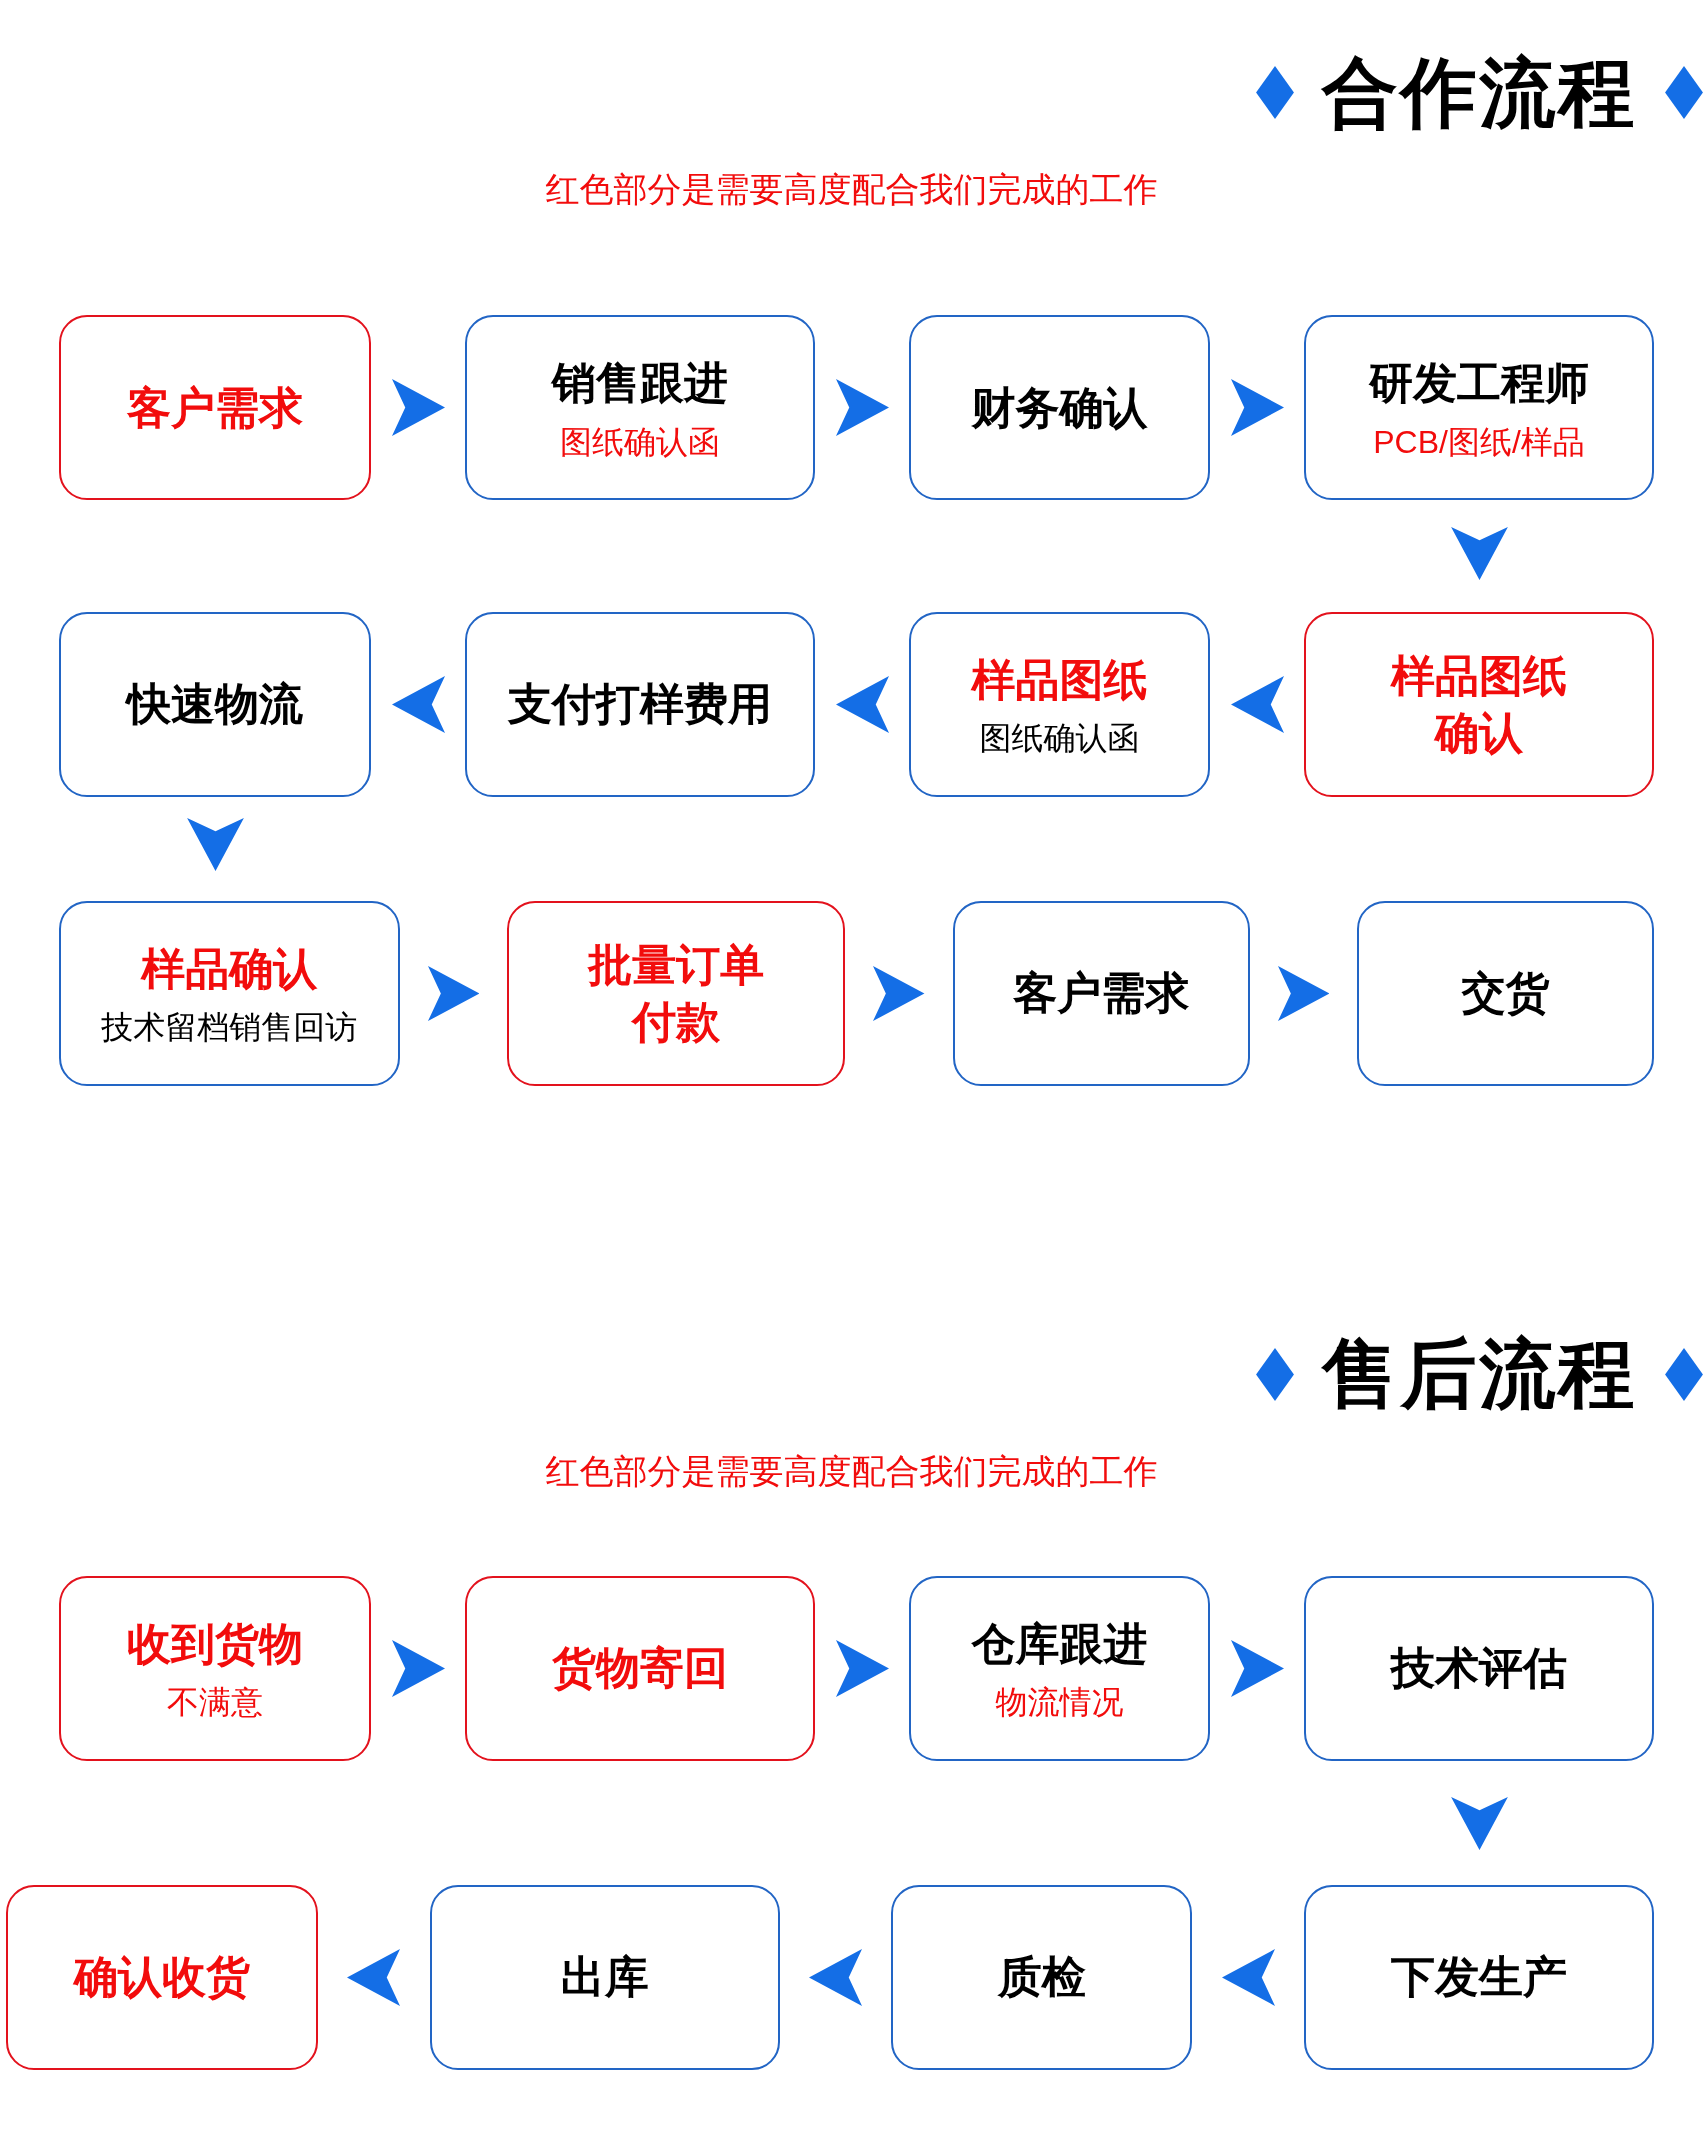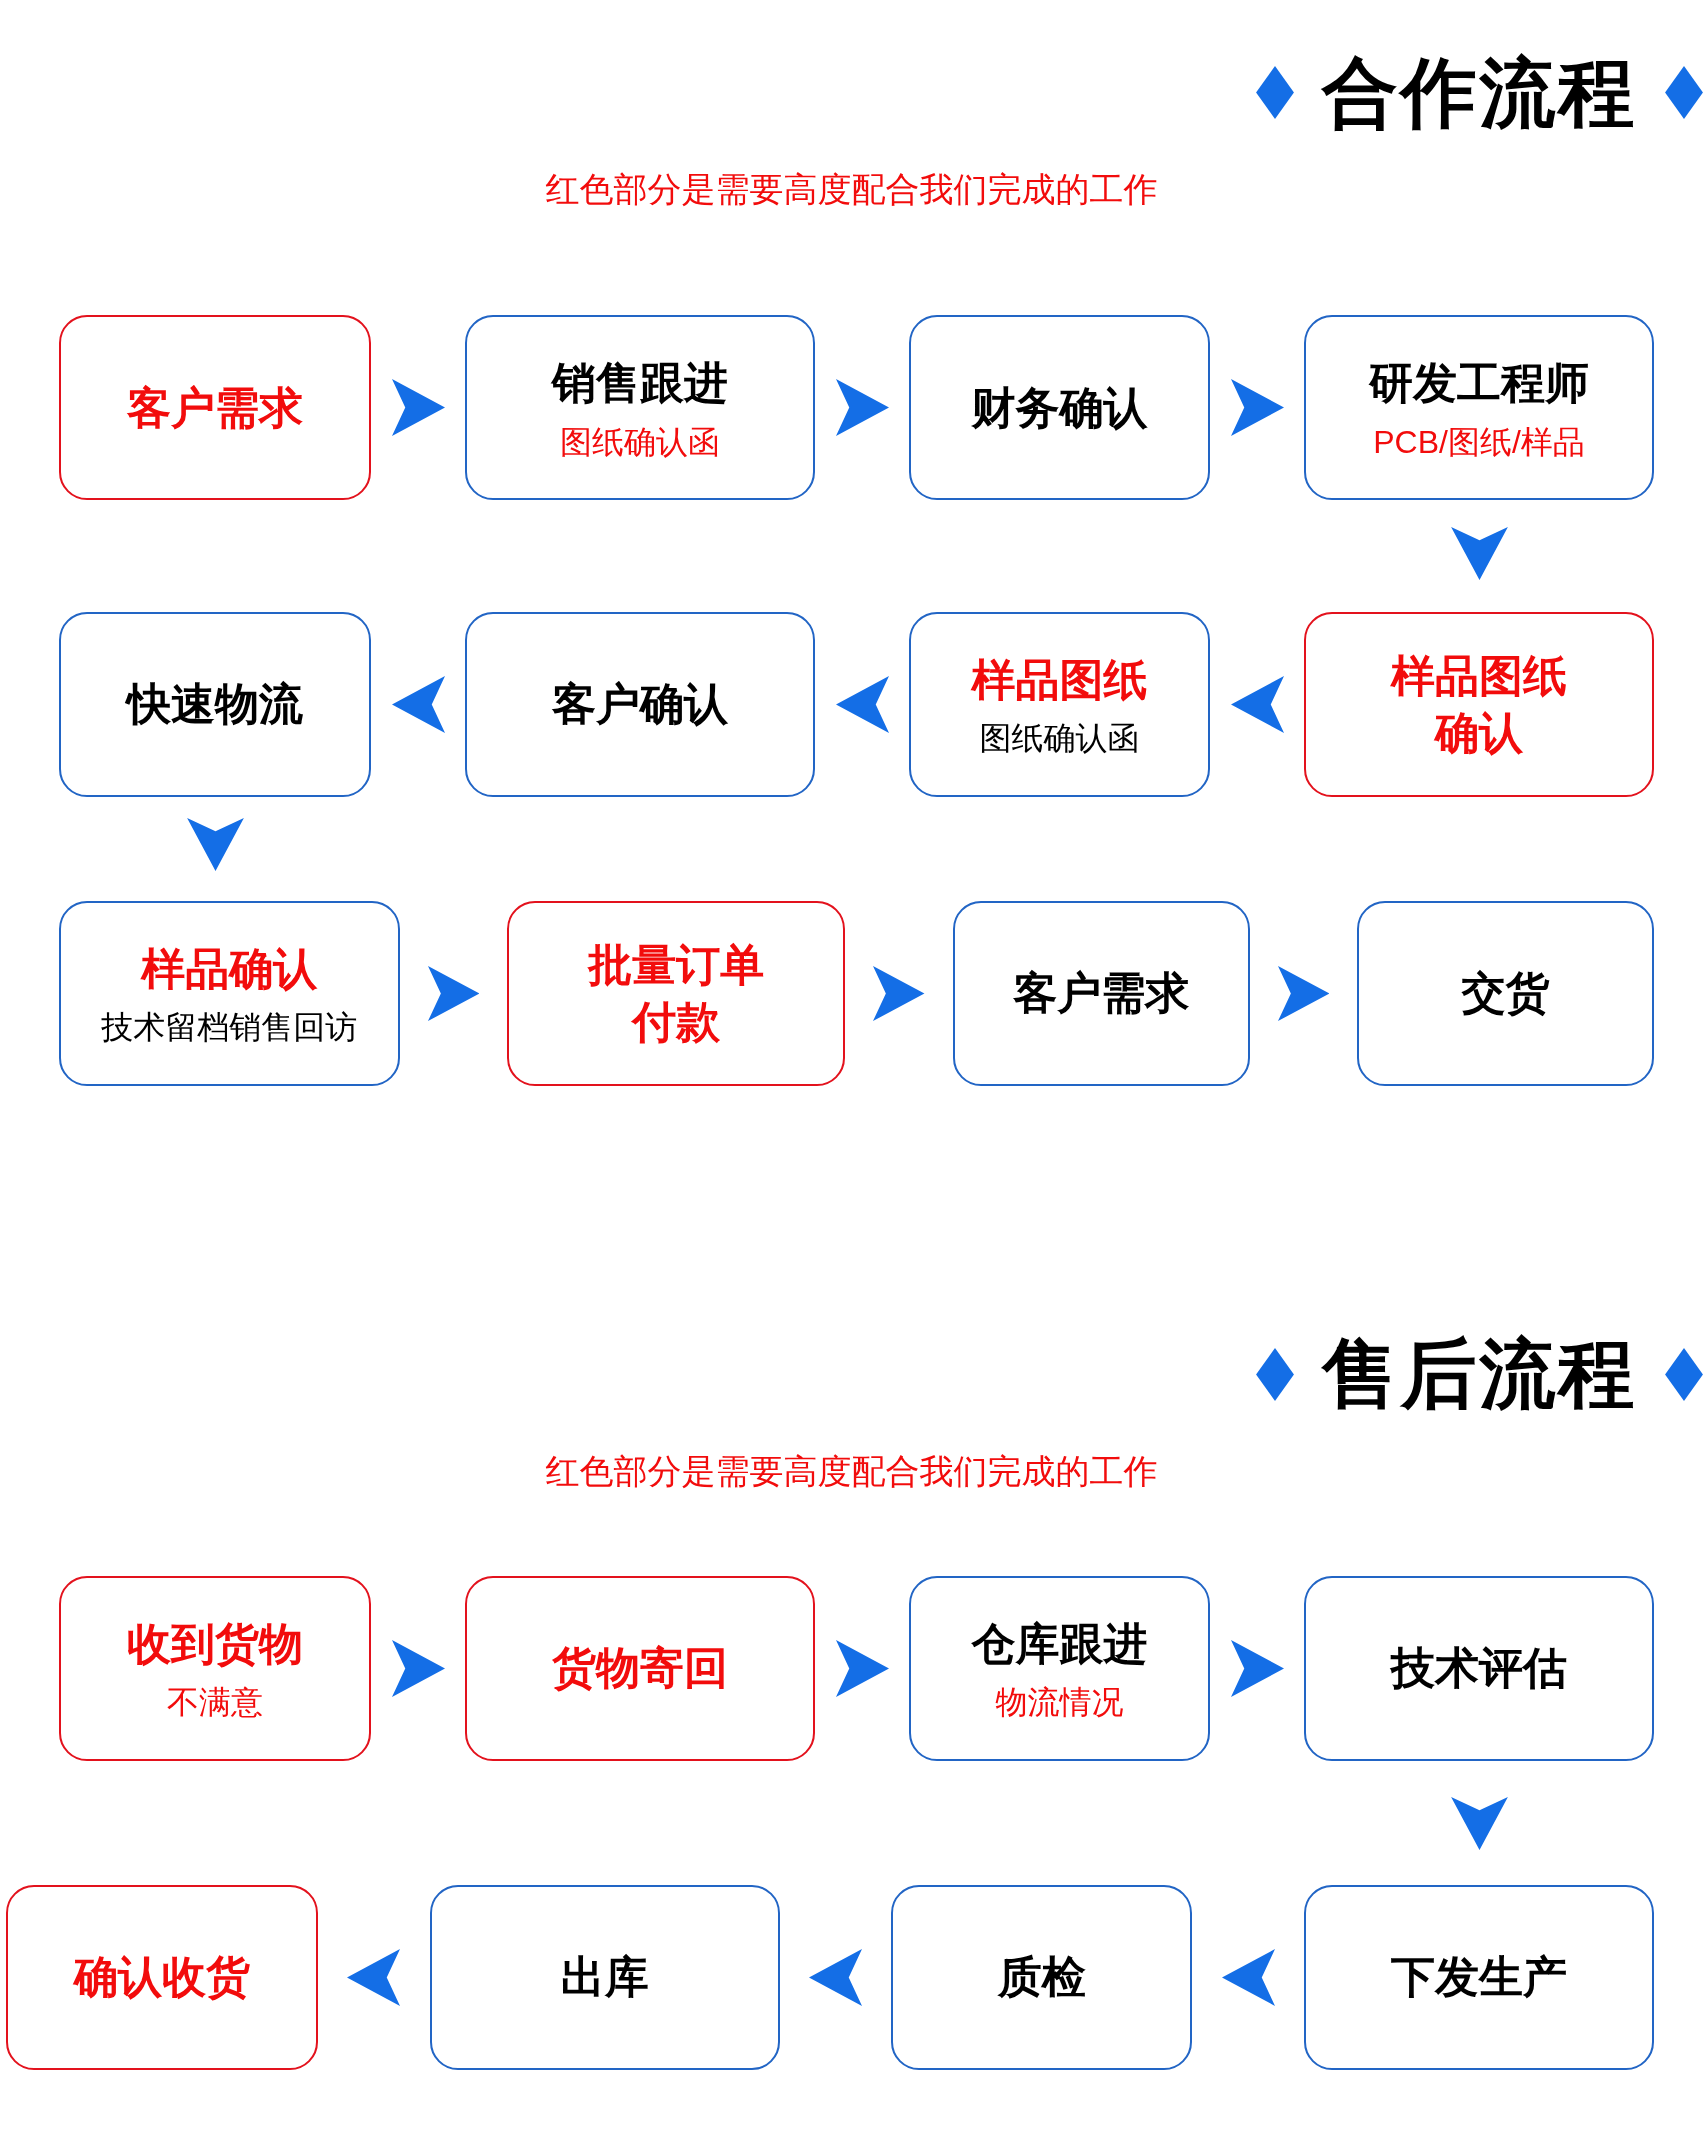--- a/index.html
+++ b/index.html
@@ -106,21 +106,21 @@
     </div>
 
     <div class="flow-row row-2">
       <div class="box b-blue w330">
         <div class="bt black">快速物流</div>
       </div>
       <svg class="arrow" width="53" height="57" viewBox="0 0 56 60">
           <polygon points="56,0 0,30 56,60 42,30"></polygon>
         </svg>
       <div class="box b-blue w370">
-        <div class="bt black">客户确认</div>
+        <div class="bt black">支付打样费用</div>
       </div>
       <svg class="arrow" width="53" height="57" viewBox="0 0 56 60">
           <polygon points="56,0 0,30 56,60 42,30"></polygon>
         </svg>
       <div class="box b-blue w318">
         <div class="bt red">样品图纸</div>
         <div class="bs black">图纸确认函</div>
       </div>
       <svg class="arrow" width="53" height="57" viewBox="0 0 56 60">
           <polygon points="56,0 0,30 56,60 42,30"></polygon>

